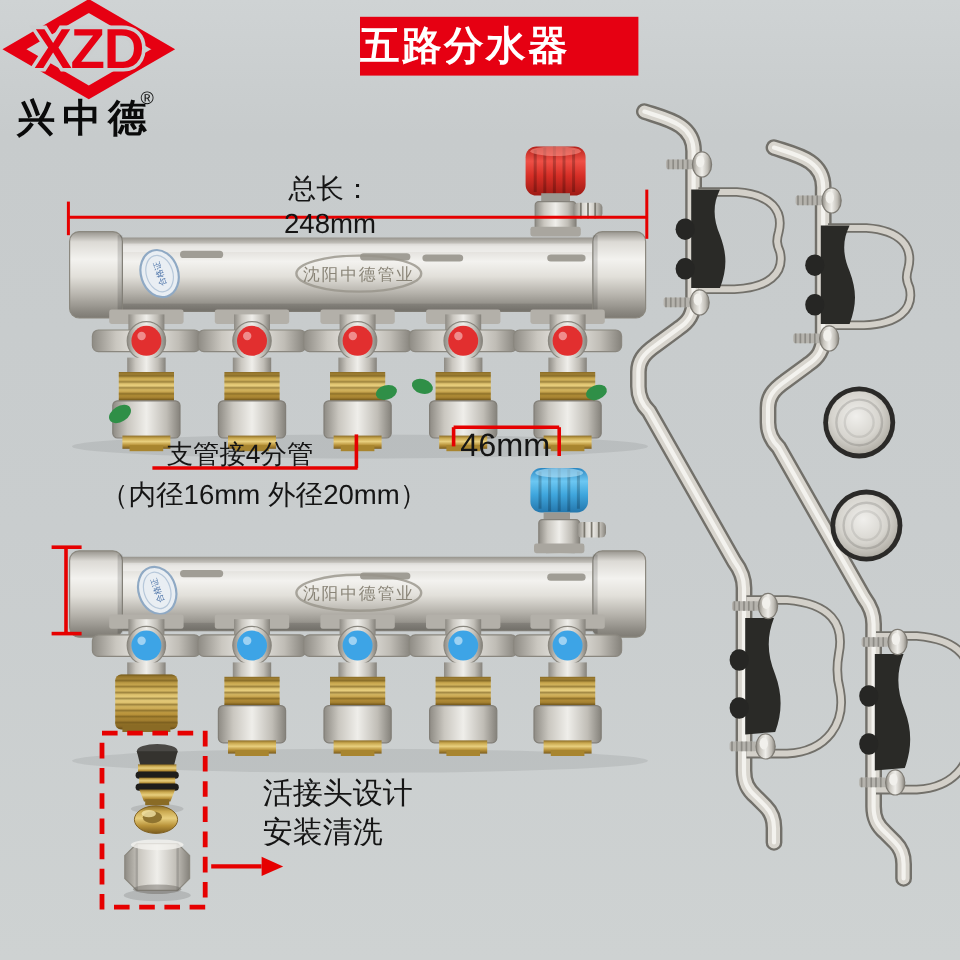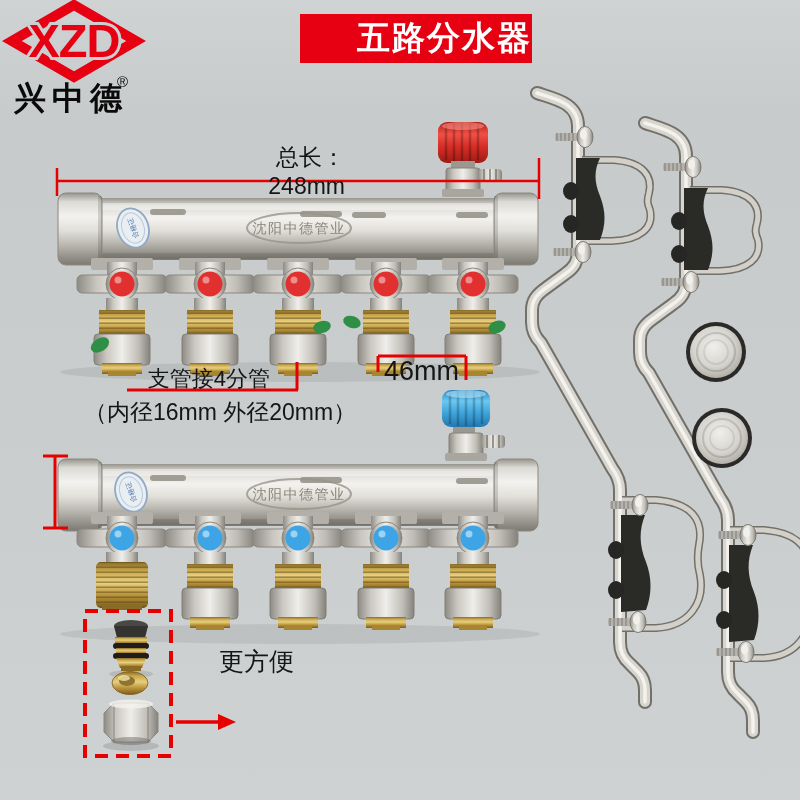--- a/index.html
+++ b/index.html
@@ -1,23 +1,23 @@
 <!DOCTYPE html>
 <html><head>
 <meta charset="utf-8">
 <style>
   html,body{margin:0;padding:0;background:#b7bbbc;}
   .stage{position:relative;width:800px;height:800px;overflow:hidden;
     background:linear-gradient(180deg,#cfd3d4 0%,#c7cbcc 14%,#c9cdce 55%,#ced2d2 100%);
     font-family:"Liberation Sans",sans-serif;color:#151515;}
   .stage svg{position:absolute;left:0;top:0;}
   .txt{position:absolute;color:#151515;z-index:3;}
-  .center{text-align:right;}
+  .center{text-align:center;}
   .banner{position:absolute;left:300px;top:14px;width:232px;height:49px;background:#e60012;
-    display:flex;align-items:center;justify-content:flex-end;z-index:4;}
+    display:flex;align-items:center;justify-content:flex-start;z-index:4;}
   .banner span{color:#ffffff;font-size:33px;font-weight:700;letter-spacing:2px;}
   .t-total{left:205px;top:142px;width:140px;font-size:23px;}
   .t-branch{left:130px;top:364px;width:140px;font-size:22px;font-weight:400;}
   .t-branch-detail{left:84px;top:397px;font-size:23px;white-space:nowrap;}
   .t-spacing{left:383px;top:356px;width:76px;font-size:27px;}
   .t-port{left:4px;top:374px;width:78px;font-size:20px;font-weight:700;line-height:23.5px;}
   .t-features{left:219px;top:645px;font-size:25px;line-height:32.5px;font-weight:500;white-space:nowrap;}
 </style>
 </head>
 <body>
@@ -304,16 +304,17 @@
 
 <div class="txt center t-total">总长：248mm</div>
 
 <div class="txt center t-branch">支管接4分管</div>
 <div class="txt t-branch-detail">（内径16mm 外径20mm）</div>
 
 <div class="txt center t-spacing">46mm</div>
 
 
 <div class="txt t-features">
-  <div>更方便</div>
+  <div>活接头设计</div>
+  <div>安装清洗</div>
 </div>
 
 </div>
 
 </body></html>

